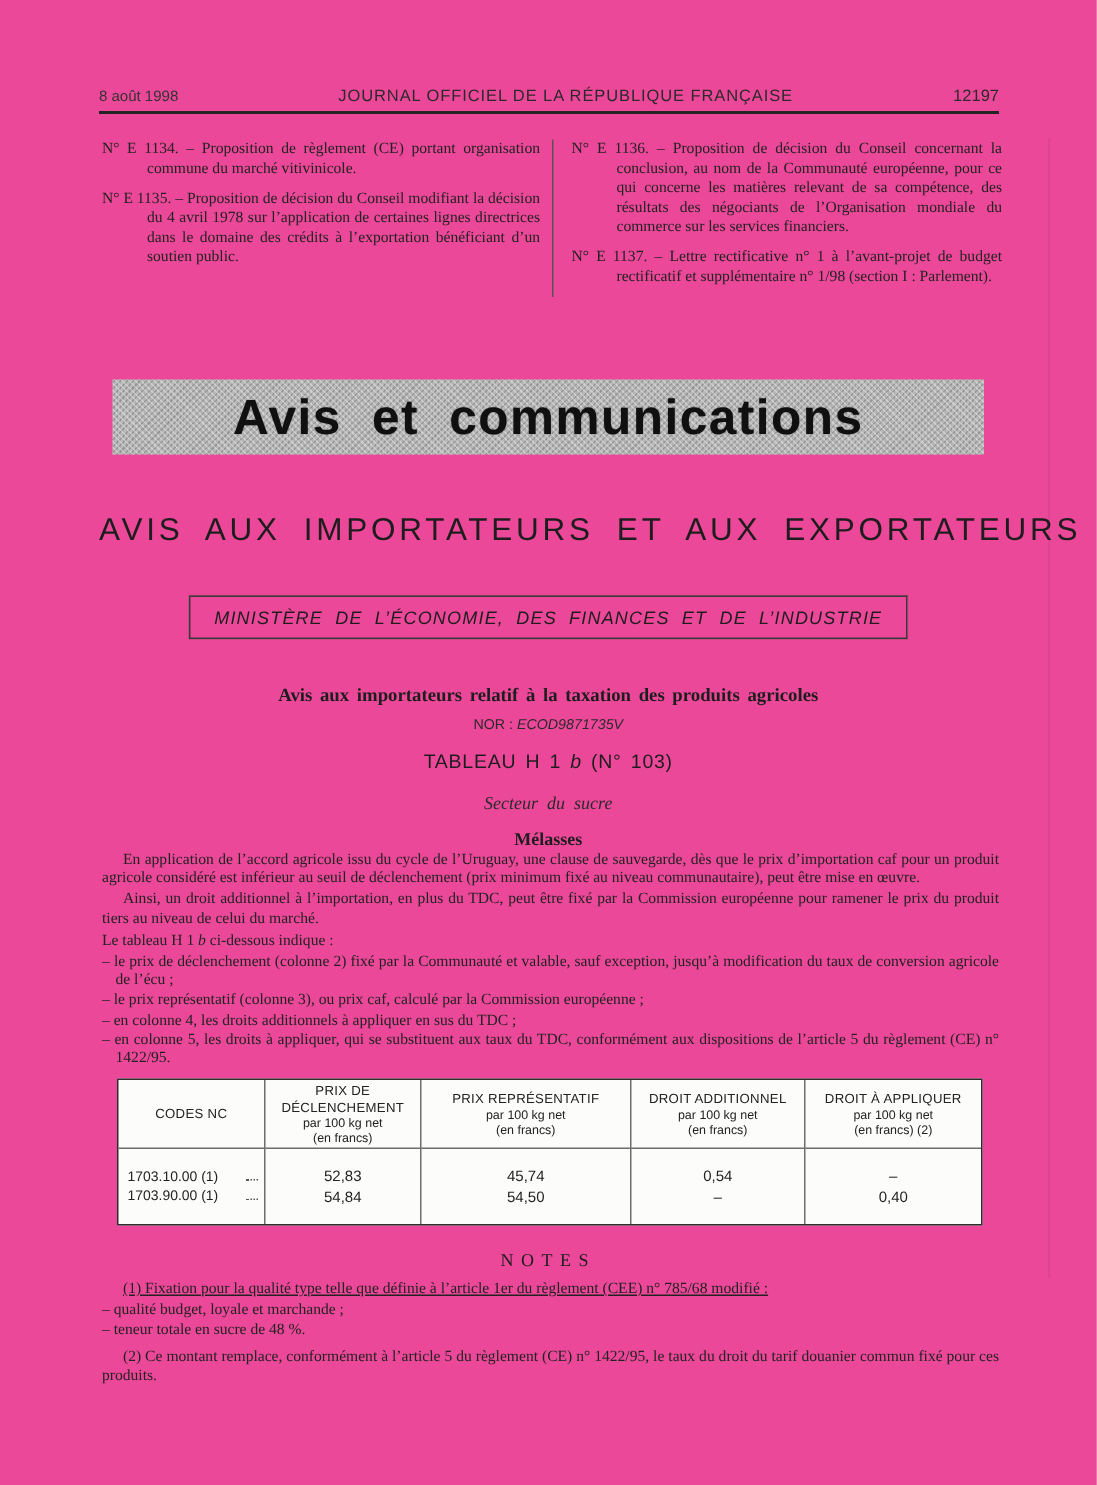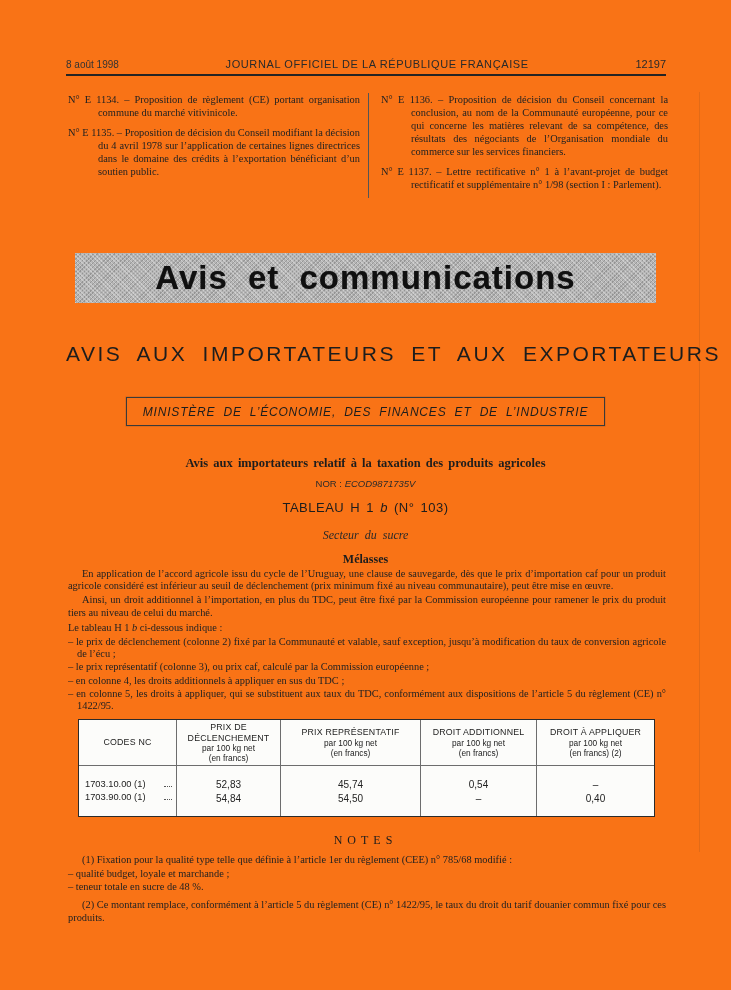--- a/index.html
+++ b/index.html
@@ -5,21 +5,21 @@
   html,body{margin:0;padding:0;}
   body{
     width:731px;height:990px;
     background:#f4f4f1;
     font-family:"Liberation Serif", serif;
     color:#222;
     -webkit-font-smoothing:antialiased;
   }
   .page{
     position:relative;width:731px;height:990px;
-    background:#f97316;overflow:hidden;
+    background:#ec4899;overflow:hidden;
   }
   
   .scan-line{
     position:absolute;left:699px;top:92px;width:1px;height:760px;
     background:rgba(40,40,40,.10);
   }
 
   
   .jo-header{
     position:absolute;top:48px;left:66px;width:600px;height:22px;
@@ -148,21 +148,21 @@
   
   .notes-heading{
     position:absolute;top:833px;left:0;width:731px;text-align:center;
     font-size:12px;color:#1d1d1d;letter-spacing:5px;
   }
   .notes{
     position:absolute;top:854px;left:68px;width:598px;
     font-size:10.4px;line-height:12.8px;text-align:justify;
   }
   .notes p{margin:0;}
-  .notes .n1{text-indent:14px;margin-bottom:1px;}
+  .notes .n1{text-indent:14px;margin-bottom:1px;text-decoration:underline;}
   .notes .n2{text-indent:14px;margin-top:6px;}
 </style>
 </head>
 <body>
 
 <div class="page">
 
   <div class="scan-line"></div>
 
   <div class="jo-header">

